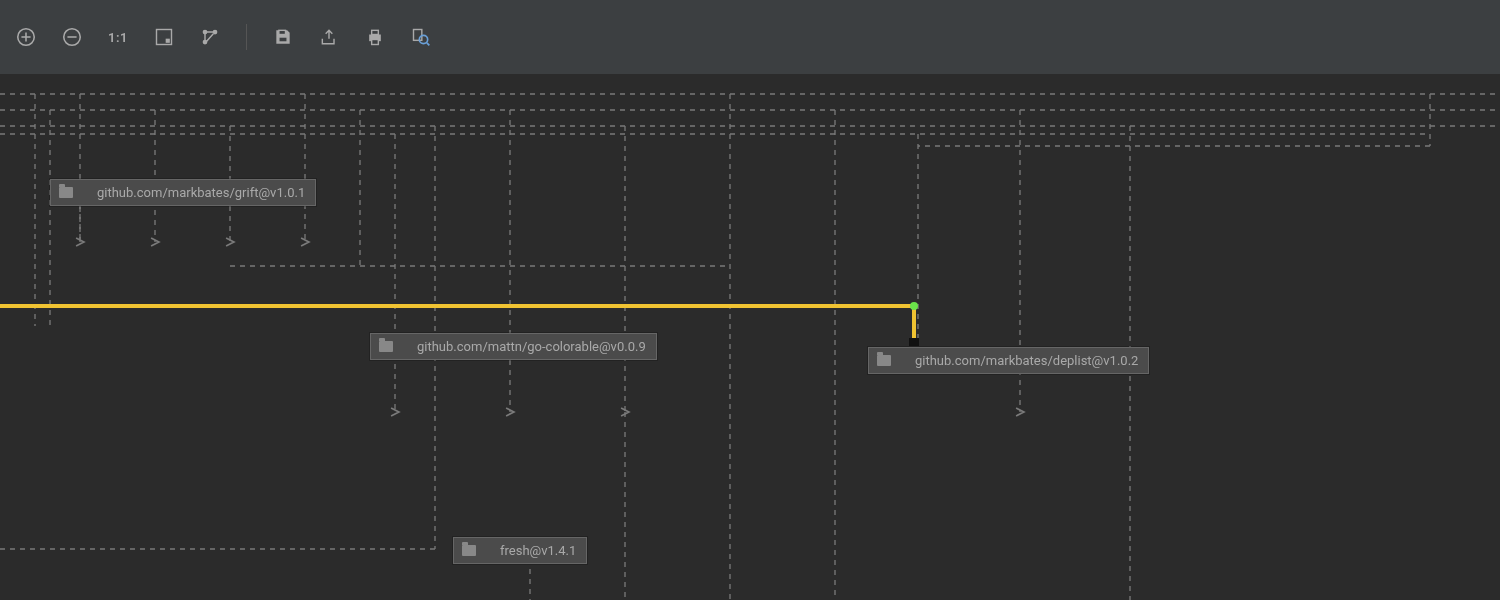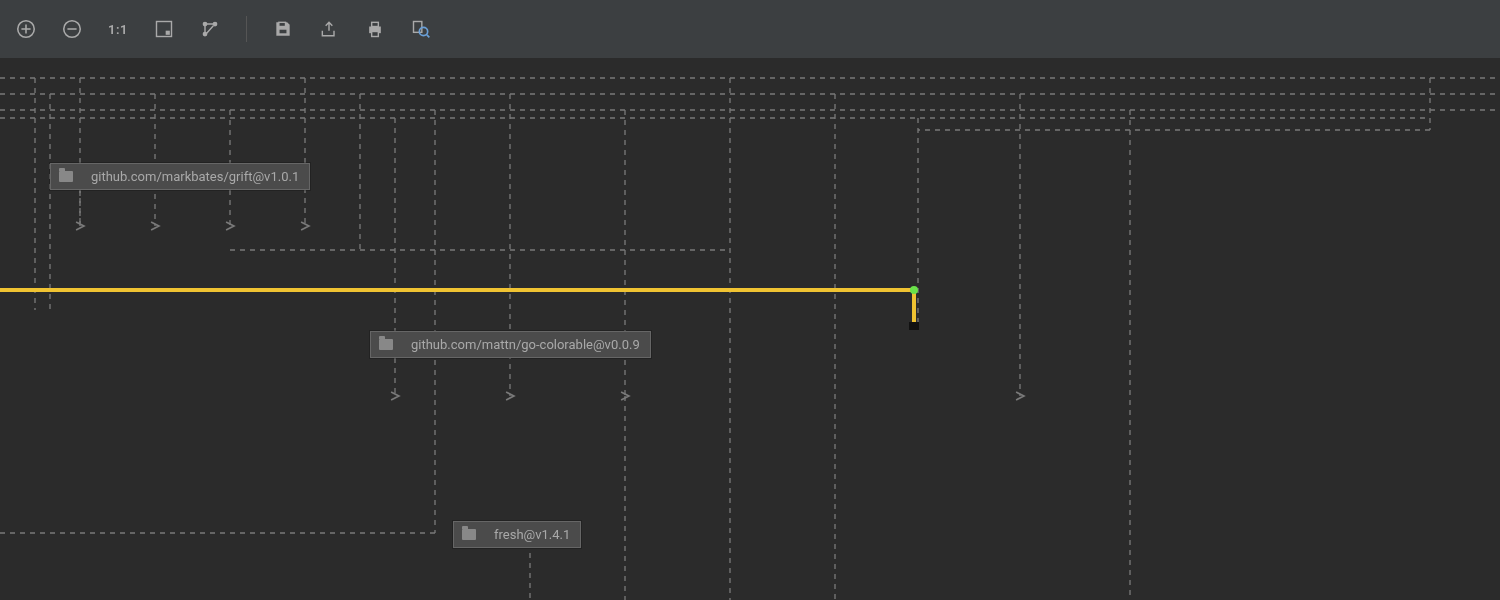--- a/index.html
+++ b/index.html
@@ -1,23 +1,23 @@
 <!DOCTYPE html>
 <html><head>
 <meta charset="utf-8">
 <style>
   html,body{margin:0;padding:0;width:1500px;height:600px;background:#2b2b2b;font-family:-apple-system,BlinkMacSystemFont,"Segoe UI",Roboto,sans-serif;overflow:hidden;}
-  .toolbar{height:42px;background:#3c3f41;display:flex;align-items:center;padding:8px 14px;gap:22px;}
+  .toolbar{height:42px;background:#3c3f41;display:flex;align-items:center;padding:16px 14px;gap:22px;}
   .toolbar .sep{width:1px;height:26px;background:#555;margin:0 2px;}
   .tool-btn{width:24px;height:24px;display:flex;align-items:center;justify-content:center;cursor:pointer;}
   .tool-btn svg{stroke:#a9a9a9;fill:none;stroke-width:1.7;}
   .tool-btn .txt{color:#a9a9a9;font-size:13px;font-weight:600;letter-spacing:0.5px;}
   .canvas{position:relative;width:1500px;height:558px;}
   .canvas svg.lines{position:absolute;top:0;left:0;width:1500px;height:558px;}
-  .node{position:absolute;background:#4b4b4b;border:1px solid #666;padding:5px 10px 5px 8px;display:flex;align-items:center;gap:18px;color:#a9a9a9;font-size:13px;white-space:nowrap;box-shadow:0 0 0 1px rgba(0,0,0,0.2);}
+  .node{position:absolute;background:#4b4b4b;border:1px solid #666;padding:5px 10px 5px 8px;display:flex;align-items:center;gap:24px;color:#a9a9a9;font-size:13px;white-space:nowrap;box-shadow:0 0 0 1px rgba(0,0,0,0.2);}
   .node .folder{width:14px;height:11px;background:#888;border-radius:1px;position:relative;}
   .node .folder::before{content:"";position:absolute;top:-3px;left:0;width:6px;height:3px;background:#888;border-radius:1px 1px 0 0;}
 </style>
 </head>
 <body>
 
 <div class="toolbar">
   <div class="tool-btn">
     <svg viewBox="0 0 24 24" width="22" height="22">
         <circle cx="12" cy="12" r="9"></circle>
@@ -123,23 +123,27 @@
     <path d="M0 232 H914 V270" stroke="#f0c332" stroke-width="4" fill="none"></path>
     <circle cx="914" cy="232" r="4" fill="#6ae24a"></circle>
     <rect x="909" y="264" width="10" height="8" fill="#111"></rect>
   </svg>
 
   <div class="node" style="left:50px;top:105px">
     <span class="folder"></span>
     <span>github.com/markbates/grift@v1.0.1</span>
   </div>
 
-  <div class="node" style="left:370px;top:273px">
+  <div class="node" style="left:370px;top:259px">
     <span class="folder"></span>
     <span>github.com/mattn/go-colorable@v0.0.9</span>
   </div>
 
+  <div class="node" style="left:868px;top:273px">
+    <span class="folder"></span>
+    <span>github.com/markbates/deplist@v1.0.2</span>
+  </div>
 
   <div class="node" style="left:453px;top:463px">
     <span class="folder"></span>
     <span>fresh@v1.4.1</span>
   </div>
 </div>
 
 </body></html>

